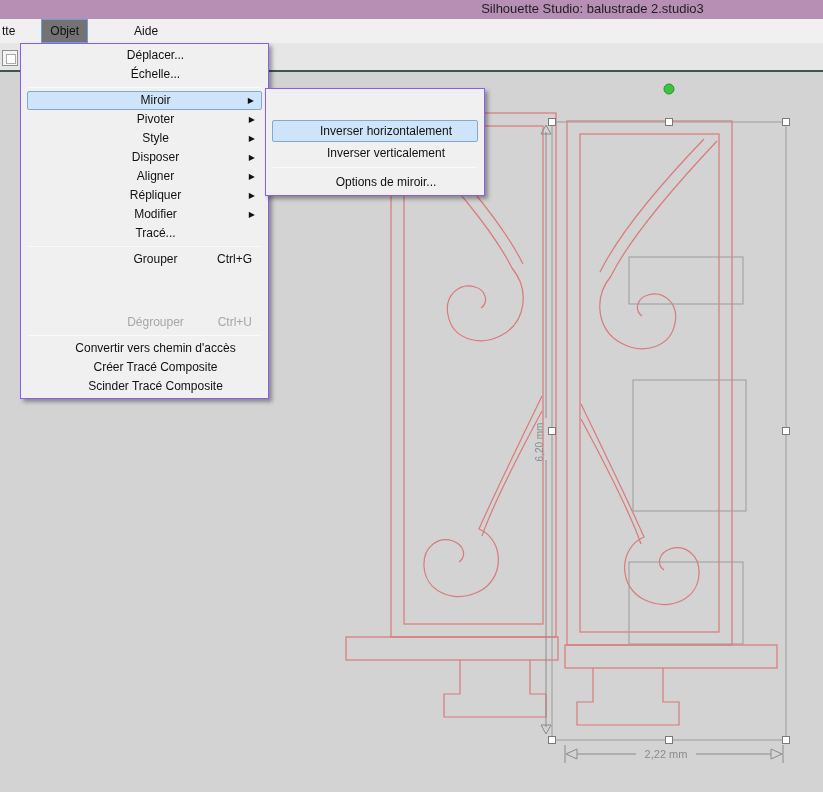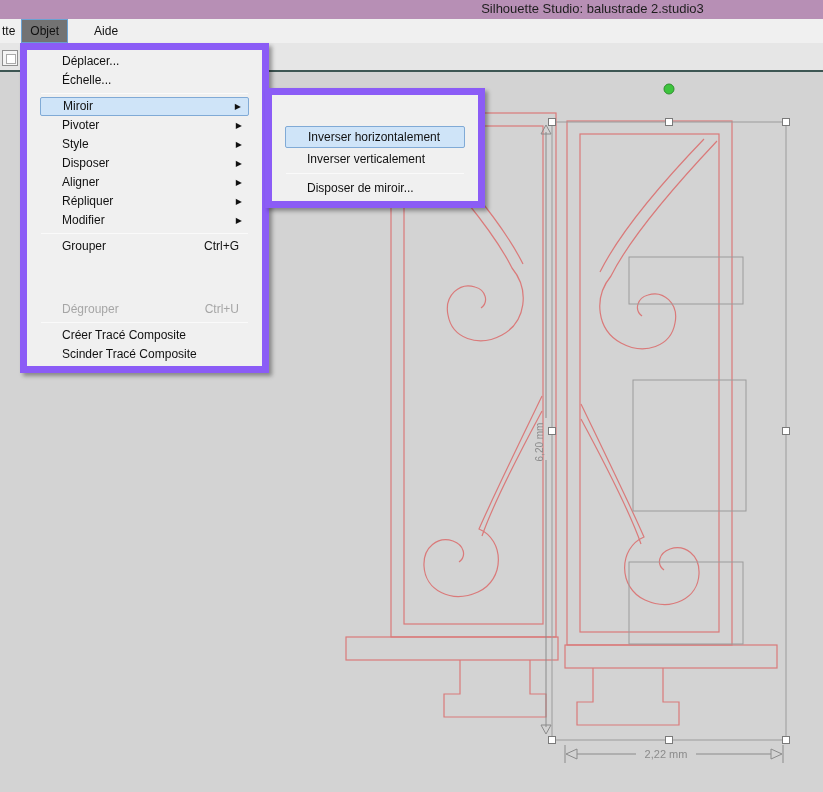--- a/index.html
+++ b/index.html
@@ -16,21 +16,21 @@
     background: #b78fb5;
   }
   .titlebar .title {
     position: absolute; left: 370px; right: 8px; top: 1px;
     text-align: center; font-size: 13px; color: #1e1e1e; white-space: nowrap;
   }
   
   .menubar {
     position: absolute; top: 19px; left: 0; right: 0; height: 24px;
     background: #f0f0f0; display: flex; align-items: stretch;
-    font-size: 12px; color: #111;
+    font-size: 12px; color: #111; gap: 20px;
   }
   .mb-frag { padding: 5px 6px 0 2px; }
   .mb-item { padding: 5px 9px 0 26px; }
   .mb-item.active {
     background: #737373; border: 1px solid #6ba1d2; padding: 4px 8px 0 8px;
   }
   
   .toolbar {
     position: absolute; top: 43px; left: 0; right: 0; height: 29px;
     background: #e6e6e6; border-bottom: 2px solid #3d5653;
@@ -45,23 +45,23 @@
   }
   
   .canvas {
     position: absolute; top: 72px; left: 0; right: 0; bottom: 0;
     background: #d3d3d3;
   }
   svg.overlay { position: absolute; inset: 0; z-index: 1; }
   
   .menu-panel {
     position: absolute; background: #f0f0f0;
-    border: 7px solid #8b5cf6;
+    border: 1px solid #8b5cf6;
     box-shadow: 3px 3px 4px rgba(0,0,0,0.35);
-    padding: 2px 11px; z-index: 10; font-size: 12px; color: #111;
+    padding: 2px 4px; z-index: 10; font-size: 12px; color: #111; text-align: center;
   }
   .menu-objet { left: 20px; top: 43px; width: 249px; }
   .menu-miroir { left: 265px; top: 88px; width: 220px; z-index: 11; }
   .mi {
     position: relative; height: 19px; line-height: 19px;
     margin: 0 2px; padding-left: 22px; white-space: nowrap;
   }
   .menu-miroir .mi { height: 22px; line-height: 22px; }
   .mi.highlight {
     background: #cfe4f8; border: 1px solid #80aad6; border-radius: 2px;
@@ -178,42 +178,48 @@
     <span class="arrow">▶</span>
   </div>
   <div class="mi">
     <span>Répliquer</span>
     <span class="arrow">▶</span>
   </div>
   <div class="mi">
     <span>Modifier</span>
     <span class="arrow">▶</span>
   </div>
+  <div class="mi">
+    <span>Tracé...</span>
+  </div>
   <div class="sep"></div>
   <div class="mi">
     <span>Grouper</span>
     <span class="shortcut">Ctrl+G</span>
   </div>
   <div class="mi disabled">
     <span>Dégrouper</span>
     <span class="shortcut">Ctrl+U</span>
   </div>
   <div class="sep"></div>
   <div class="mi">
+    <span>Convertir vers chemin d'accès</span>
+  </div>
+  <div class="mi">
     <span>Créer Tracé Composite</span>
   </div>
   <div class="mi">
     <span>Scinder Tracé Composite</span>
   </div>
 </div>
 
 <div class="menu-panel menu-miroir">
   <div class="mi highlight">
     <span>Inverser horizontalement</span>
   </div>
   <div class="mi">
     <span>Inverser verticalement</span>
   </div>
   <div class="sep"></div>
   <div class="mi">
-    <span>Disposer de miroir...</span>
+    <span>Options de miroir...</span>
   </div>
 </div>
 
 </body></html>

